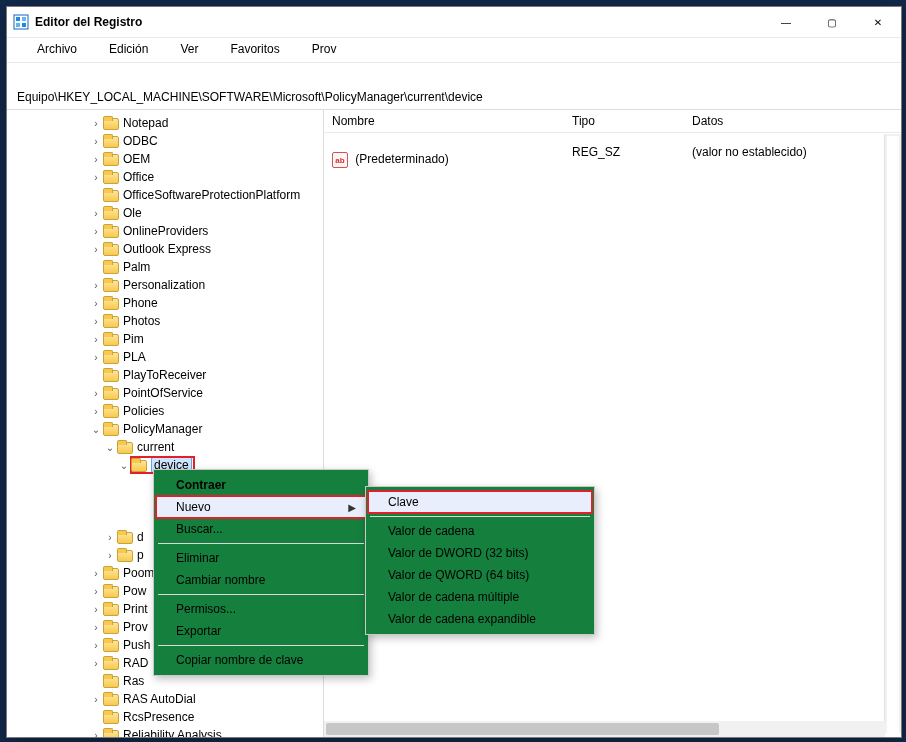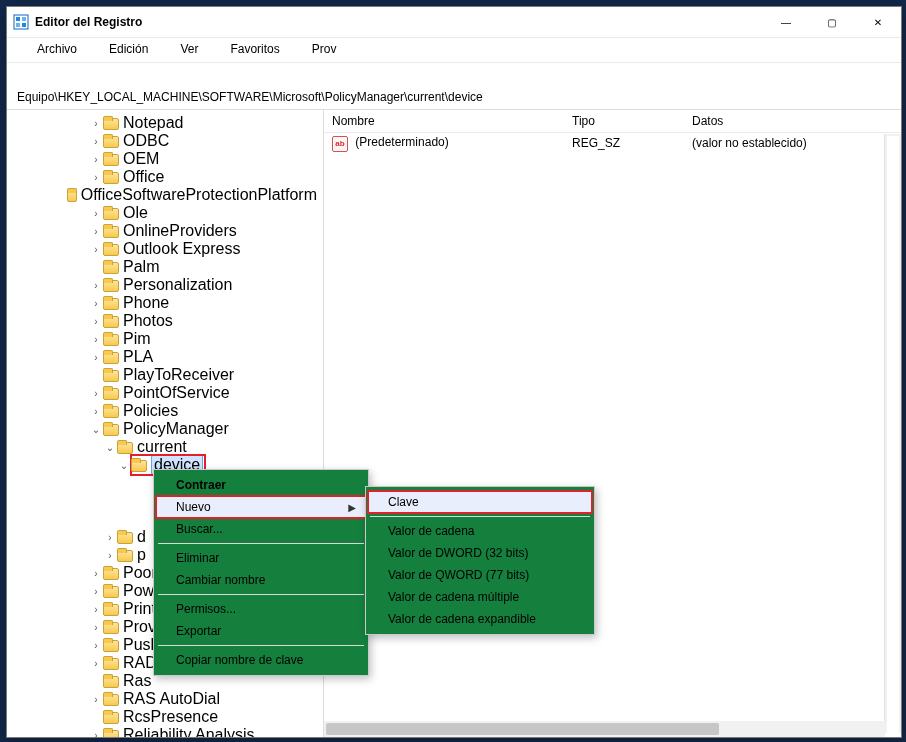--- a/index.html
+++ b/index.html
@@ -122,20 +122,21 @@
     width: 14px; height: 14px;
     border: 1px solid #c55;
     color: #c33;
     font-size: 8px;
     font-weight: bold;
     display: inline-flex;
     align-items: center; justify-content: center;
     margin-right: 4px;
     background: #fff4f4;
     border-radius: 2px;
+    margin-top: 17px;
   }
   .list-scrollbar {
     position: absolute;
     right: 0; top: 24px; bottom: 4px; width: 16px;
     background: #f1f1f1;
     border-left: 1px solid #e2e2e2;
   }
   .list-scrollbar .thumb {
     position: absolute; left: 2px; right: 2px; top: 2px; height: 100%;
     background: #ffffff;
@@ -176,21 +177,21 @@
     border-radius: 2px;
   }
   .folder-icon::after {
     content: "";
     position: absolute; left: 0; top: 0; width: 8px; height: 4px;
     background: #f7c94e;
     border: 1px solid #caa336;
     border-bottom: none;
     border-radius: 2px 2px 0 0;
   }
-  .tlabel { font-size: 16px; }
+  .tlabel { font-size: 12px; }
   .tlabel.selected {
     background: #cfe4ff;
     border: 1px solid #6aa3e8;
     padding: 0 2px;
     border-radius: 2px;
   }
   .highlight-red {
     outline: 2px solid #e1202a;
     outline-offset: -1px;
   }
@@ -674,21 +675,21 @@
           <span>Clave</span>
         </div>
         <hr>
         <div class="mi">
           <span>Valor de cadena</span>
         </div>
         <div class="mi">
           <span>Valor de DWORD (32 bits)</span>
         </div>
         <div class="mi">
-          <span>Valor de QWORD (77 bits)</span>
+          <span>Valor de QWORD (64 bits)</span>
         </div>
         <div class="mi">
           <span>Valor de cadena múltiple</span>
         </div>
         <div class="mi">
           <span>Valor de cadena expandible</span>
         </div>
       </div>
 
   </div>

